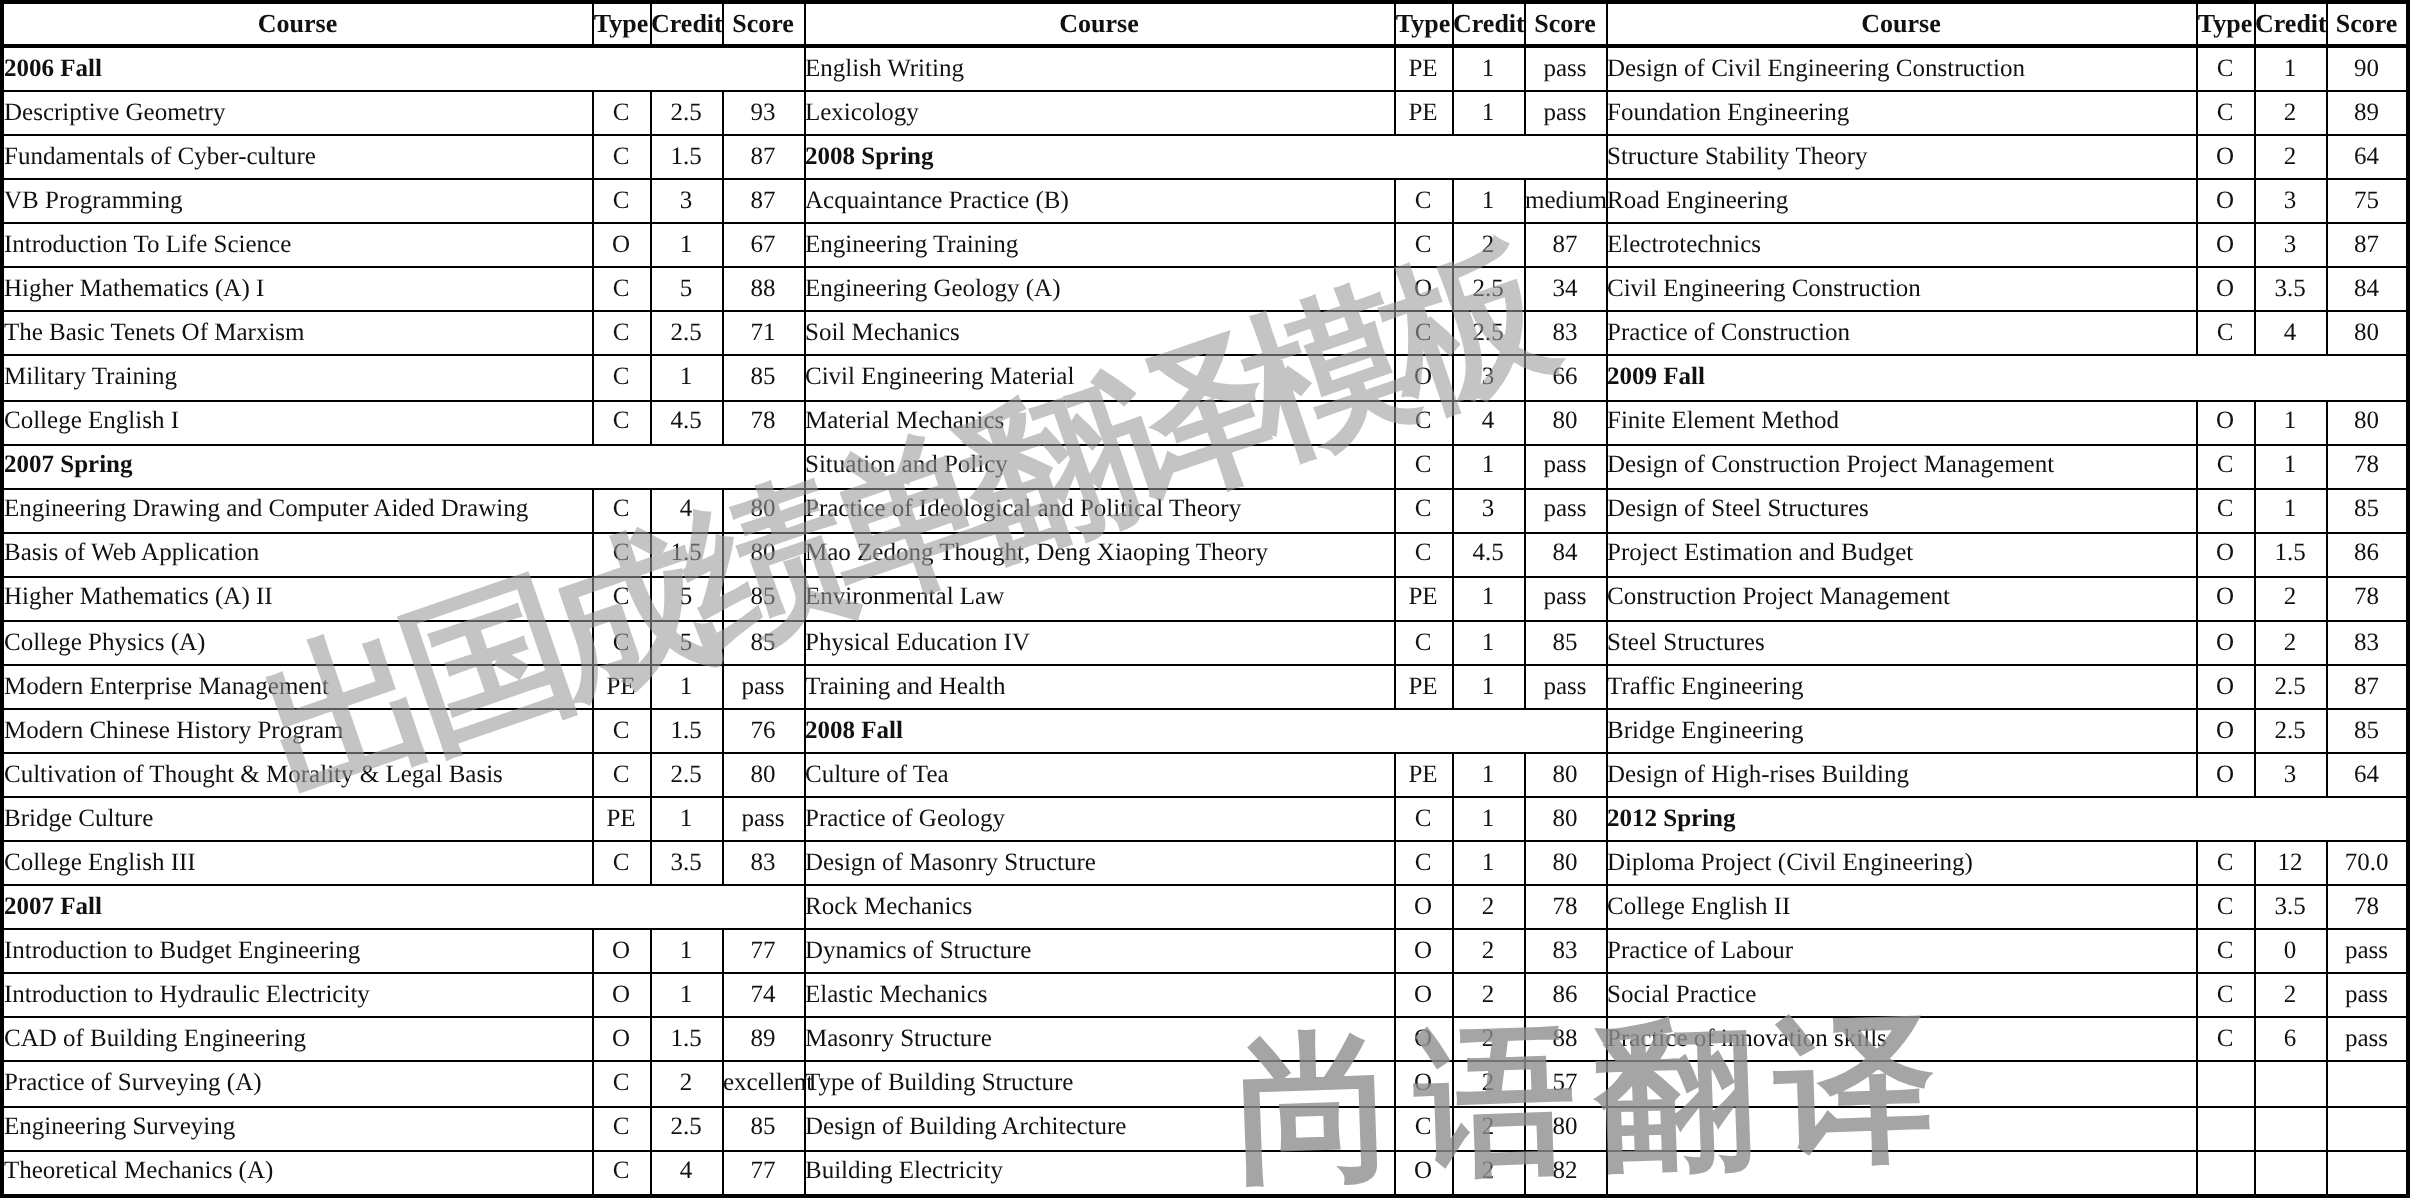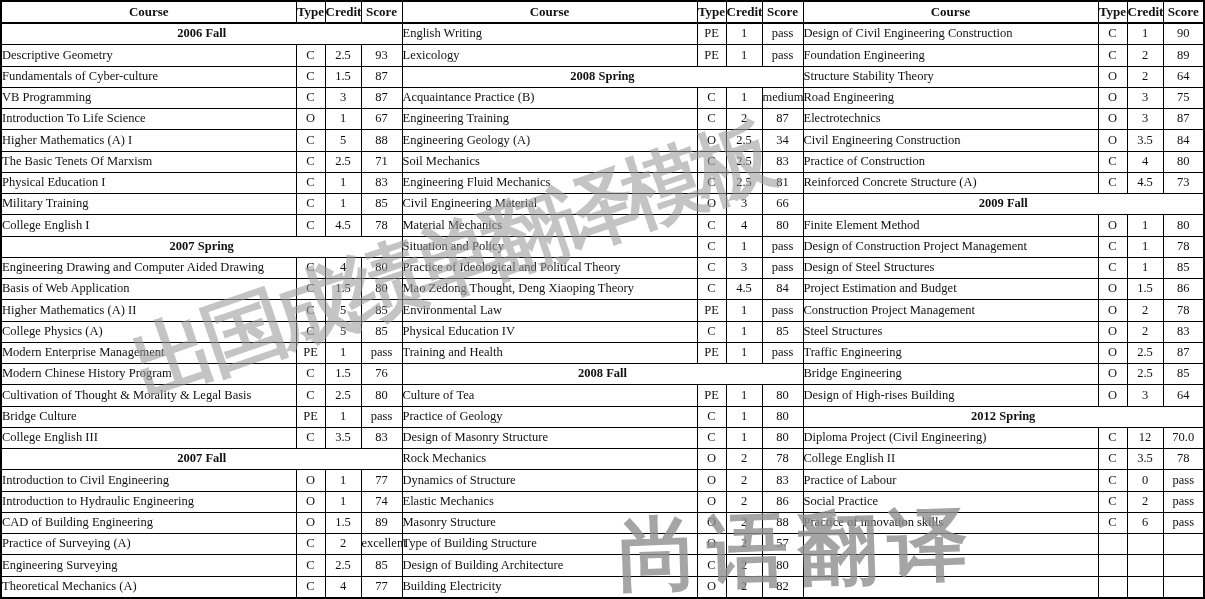--- a/index.html
+++ b/index.html
@@ -18,21 +18,21 @@
     font-size:12.5px; line-height:1.1;
     height:20px; padding:0; overflow:visible;
     color:#111;
   }
   #transcript th {
     font-weight:bold; font-size:13px; text-align:center;
     border-bottom:2px solid #000;
   }
   td.c-name { text-align:left; padding-left:3px; white-space:nowrap; }
   td.c-mid  { text-align:center; white-space:nowrap; }
-  td.sec    { text-align:center; font-weight:bold; font-size:13px; }
+  td.sec    { font-weight:bold; font-size:13px; }
   
   .wm {
     position:absolute; pointer-events:none; white-space:nowrap;
     font-family:"DejaVu Sans", sans-serif; font-weight:bold; z-index:5;
   }
   .wm-diag {
     left:118px; top:318px; font-size:82px; letter-spacing:-8px;
     color:#9b9b9b; opacity:0.58;
     transform:rotate(-19deg); transform-origin:0 0;
   }
@@ -164,34 +164,20 @@
           <td class="c-name">Soil Mechanics</td>
           <td class="c-mid">C</td>
           <td class="c-mid">2.5</td>
           <td class="c-mid">83</td>
           <td class="c-name">Practice of Construction</td>
           <td class="c-mid">C</td>
           <td class="c-mid">4</td>
           <td class="c-mid">80</td>
         </tr>
         <tr>
-          <td class="c-name">Physical Education I</td>
-          <td class="c-mid">C</td>
-          <td class="c-mid">1</td>
-          <td class="c-mid">83</td>
-          <td class="c-name">Engineering Fluid Mechanics</td>
-          <td class="c-mid">C</td>
-          <td class="c-mid">2.5</td>
-          <td class="c-mid">81</td>
-          <td class="c-name">Reinforced Concrete Structure (A)</td>
-          <td class="c-mid">C</td>
-          <td class="c-mid">4.5</td>
-          <td class="c-mid">73</td>
-        </tr>
-        <tr>
           <td class="c-name">Military Training</td>
           <td class="c-mid">C</td>
           <td class="c-mid">1</td>
           <td class="c-mid">85</td>
           <td class="c-name">Civil Engineering Material</td>
           <td class="c-mid">O</td>
           <td class="c-mid">3</td>
           <td class="c-mid">66</td>
           <td class="sec" colspan="4">2009 Fall</td>
         </tr>
@@ -345,35 +331,35 @@
           <td class="c-name">Rock Mechanics</td>
           <td class="c-mid">O</td>
           <td class="c-mid">2</td>
           <td class="c-mid">78</td>
           <td class="c-name">College English II</td>
           <td class="c-mid">C</td>
           <td class="c-mid">3.5</td>
           <td class="c-mid">78</td>
         </tr>
         <tr>
-          <td class="c-name">Introduction to Civil Engineering</td>
+          <td class="c-name">Introduction to Budget Engineering</td>
           <td class="c-mid">O</td>
           <td class="c-mid">1</td>
           <td class="c-mid">77</td>
           <td class="c-name">Dynamics of Structure</td>
           <td class="c-mid">O</td>
           <td class="c-mid">2</td>
           <td class="c-mid">83</td>
           <td class="c-name">Practice of Labour</td>
           <td class="c-mid">C</td>
           <td class="c-mid">0</td>
           <td class="c-mid">pass</td>
         </tr>
         <tr>
-          <td class="c-name">Introduction to Hydraulic Engineering</td>
+          <td class="c-name">Introduction to Hydraulic Electricity</td>
           <td class="c-mid">O</td>
           <td class="c-mid">1</td>
           <td class="c-mid">74</td>
           <td class="c-name">Elastic Mechanics</td>
           <td class="c-mid">O</td>
           <td class="c-mid">2</td>
           <td class="c-mid">86</td>
           <td class="c-name">Social Practice</td>
           <td class="c-mid">C</td>
           <td class="c-mid">2</td>

